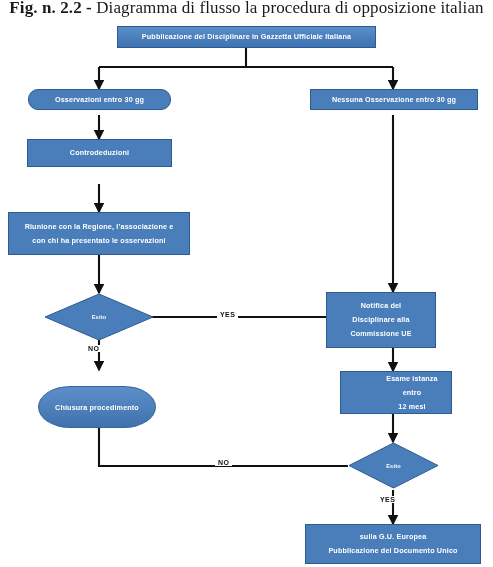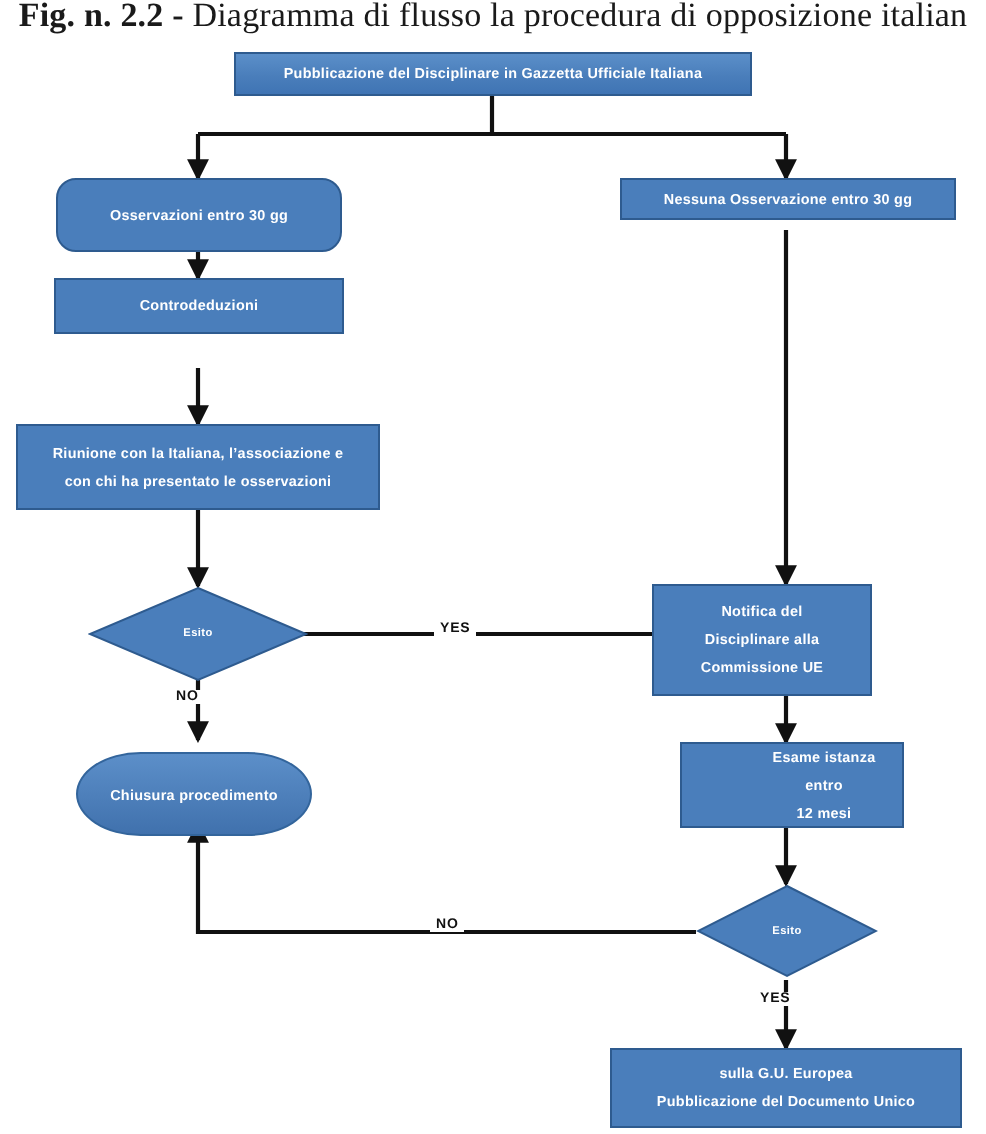--- a/index.html
+++ b/index.html
@@ -109,53 +109,53 @@
     <path d="M393,490 L393,524" marker-end="url(#arrow)"></path>
   </g>
 </svg>
 
 <div class="node rect one-line" id="n-pubblicazione" style="left:117px;top:26px;width:259px;height:22px;">
   <span class="lines">
       <span class="ln">Pubblicazione del Disciplinare in Gazzetta Ufficiale Italiana</span>
     </span>
 </div>
 
-<div class="node rect one-line" style="left:28px;top:89px;width:143px;height:37px;border-radius:10px;">
+<div class="node rect one-line" style="left:28px;top:89px;width:143px;height:21px;border-radius:10px;">
   <span class="lines">
       <span class="ln">Osservazioni  entro 30 gg</span>
     </span>
 </div>
 
 <div class="node rect one-line" style="left:310px;top:89px;width:168px;height:21px;">
   <span class="lines">
       <span class="ln">Nessuna Osservazione entro 30 gg</span>
     </span>
 </div>
 
 <div class="node rect" style="left:27px;top:139px;width:145px;height:28px;">
   <span class="lines">
     <span class="ln">Controdeduzioni</span>
   </span>
 </div>
 
 <div class="node rect" style="left:8px;top:212px;width:182px;height:43px;">
   <span class="lines">
-    <span class="ln">Riunione con la Italiana, l’associazione e</span>
+    <span class="ln">Riunione con la Regione, l’associazione e</span>
     <span class="ln">con chi ha presentato le osservazioni</span>
   </span>
 </div>
 
 <div class="node diamond" style="left:44px;top:293px;width:110px;height:48px;">
   <svg width="110" height="48" viewBox="0 0 110 48" xmlns="http://www.w3.org/2000/svg">
     <polygon points="55,1 109,24 55,47 1,24" fill="#4a7ebb" stroke="#2e5b8f" stroke-width="1"></polygon>
   </svg>
   <span class="dlabel">Esito</span>
 </div>
 
-<div class="node stadium" style="left:38px;top:376px;width:118px;height:42px;">
+<div class="node stadium" style="left:38px;top:386px;width:118px;height:42px;">
   <span class="lines">
       <span class="ln">Chiusura procedimento</span>
     </span>
 </div>
 
 <div class="node rect" style="left:326px;top:292px;width:110px;height:56px;">
   <span class="lines">
     <span class="ln">Notifica del</span>
     <span class="ln">Disciplinare alla</span>
     <span class="ln">Commissione UE</span>

